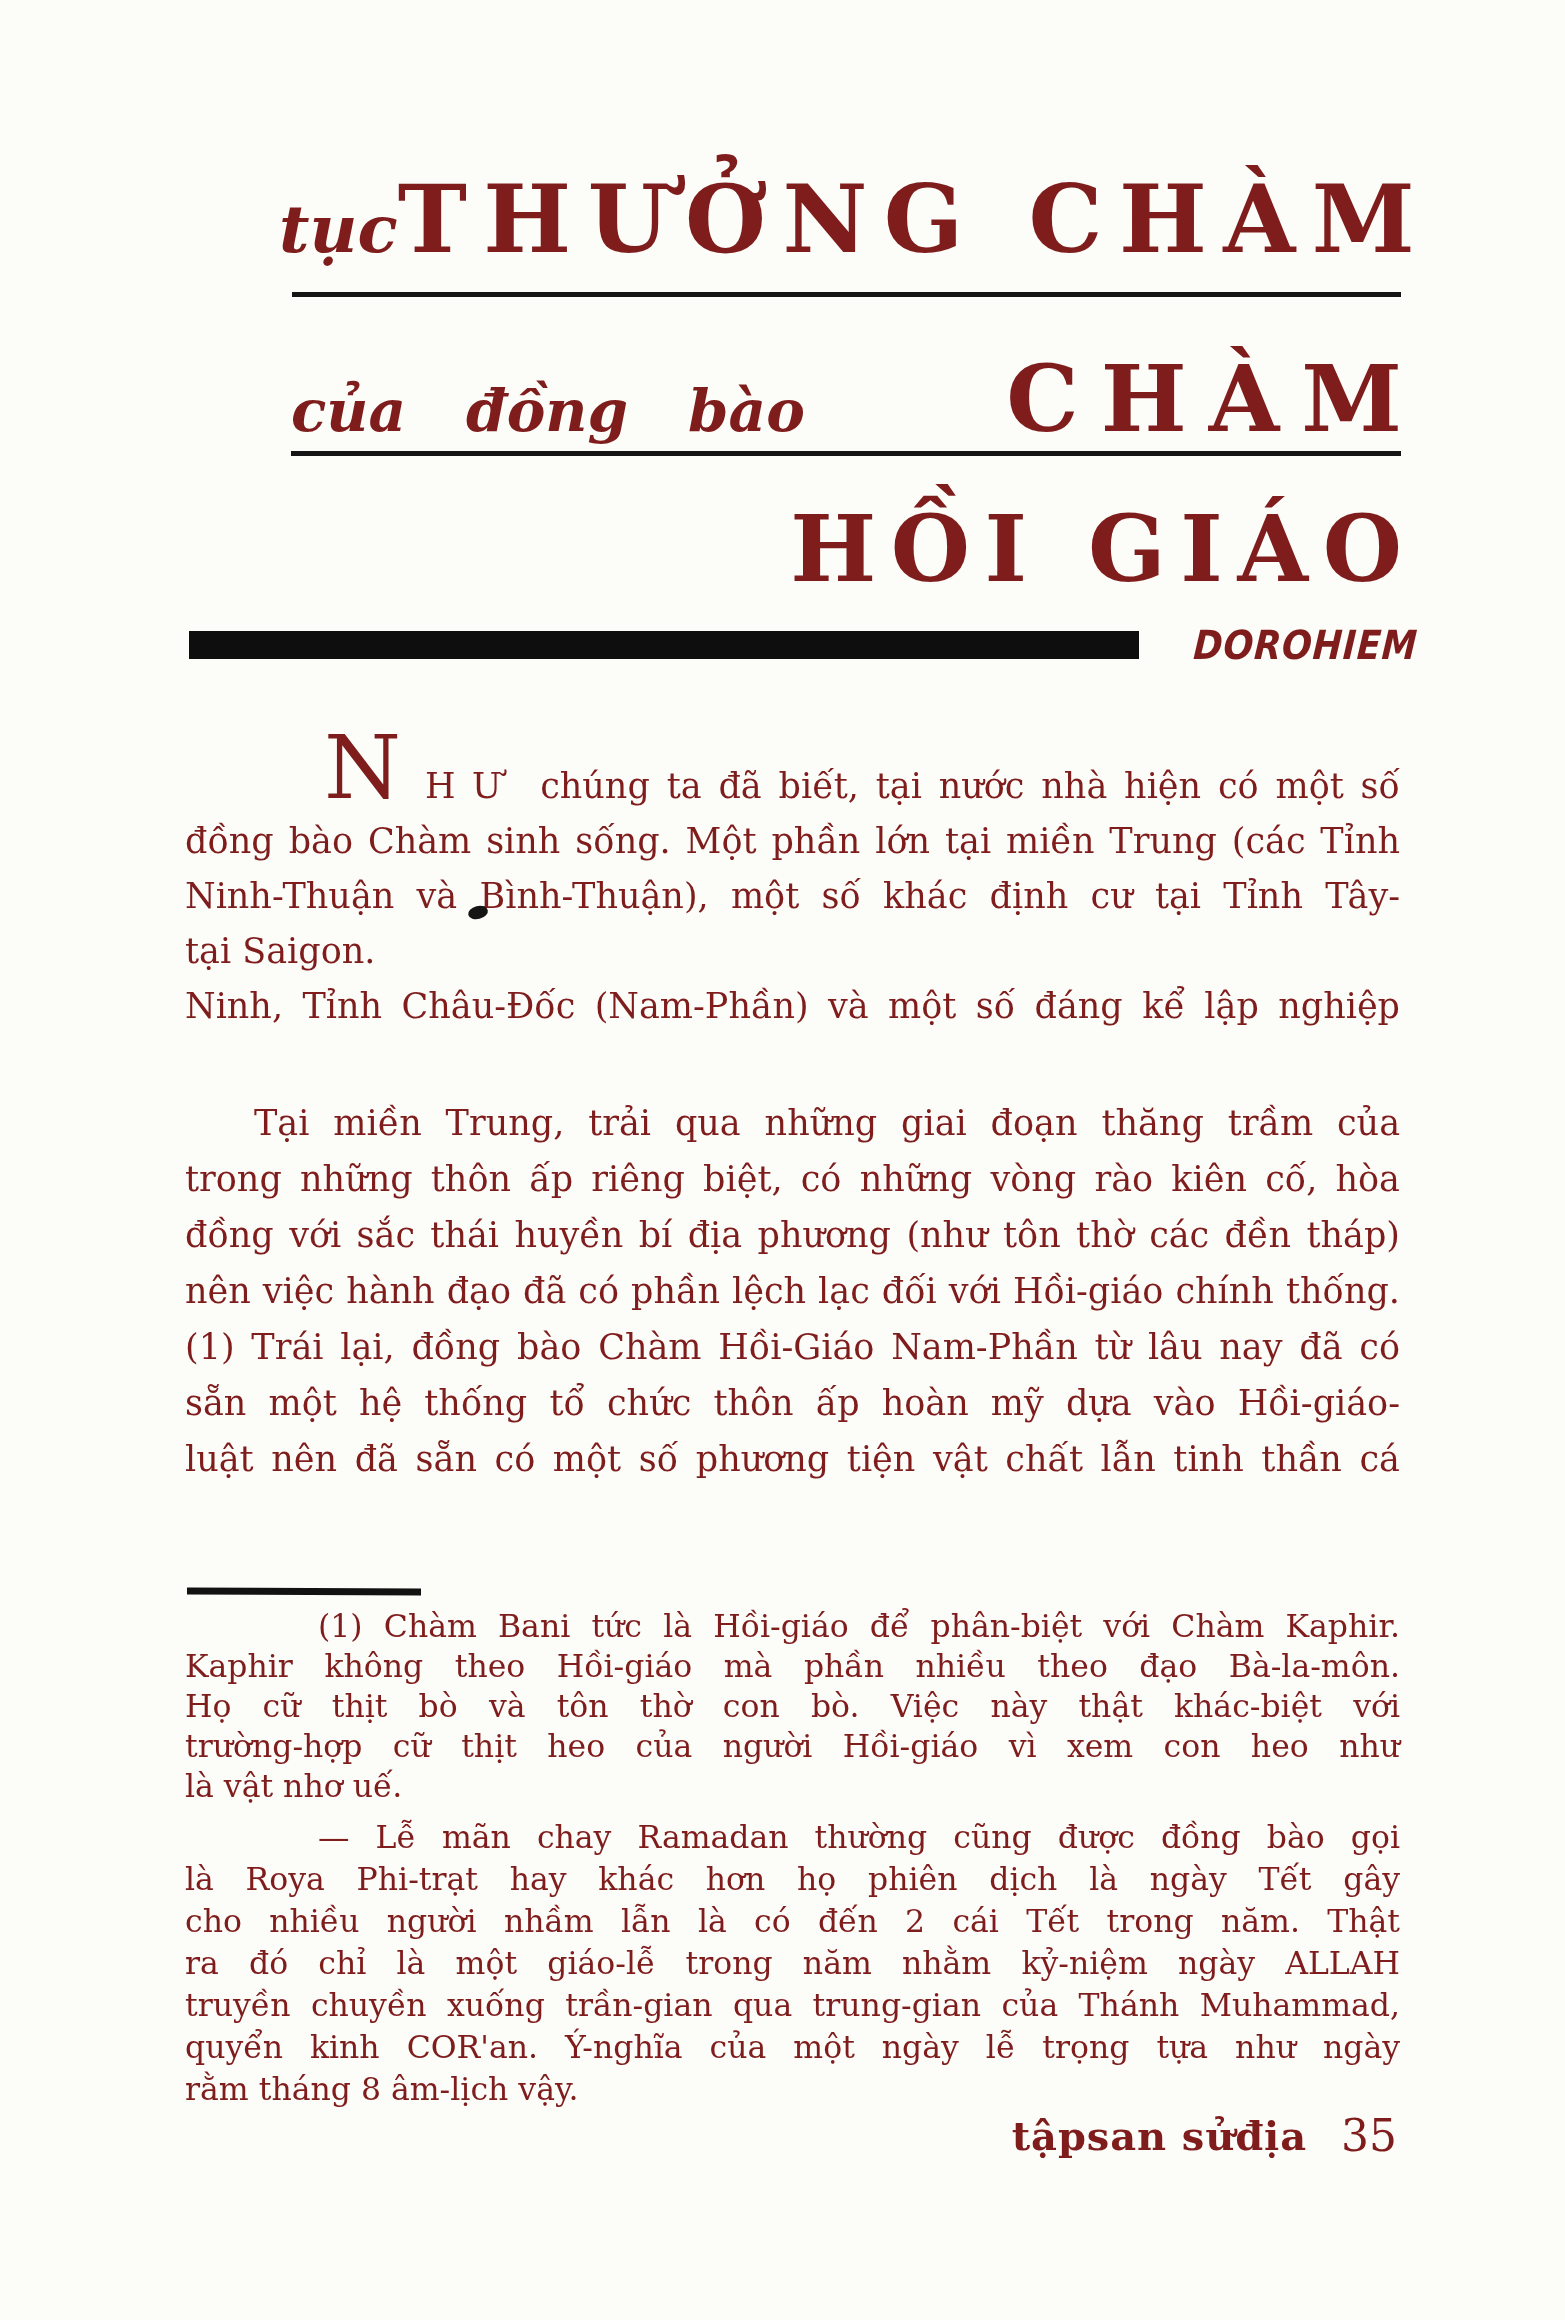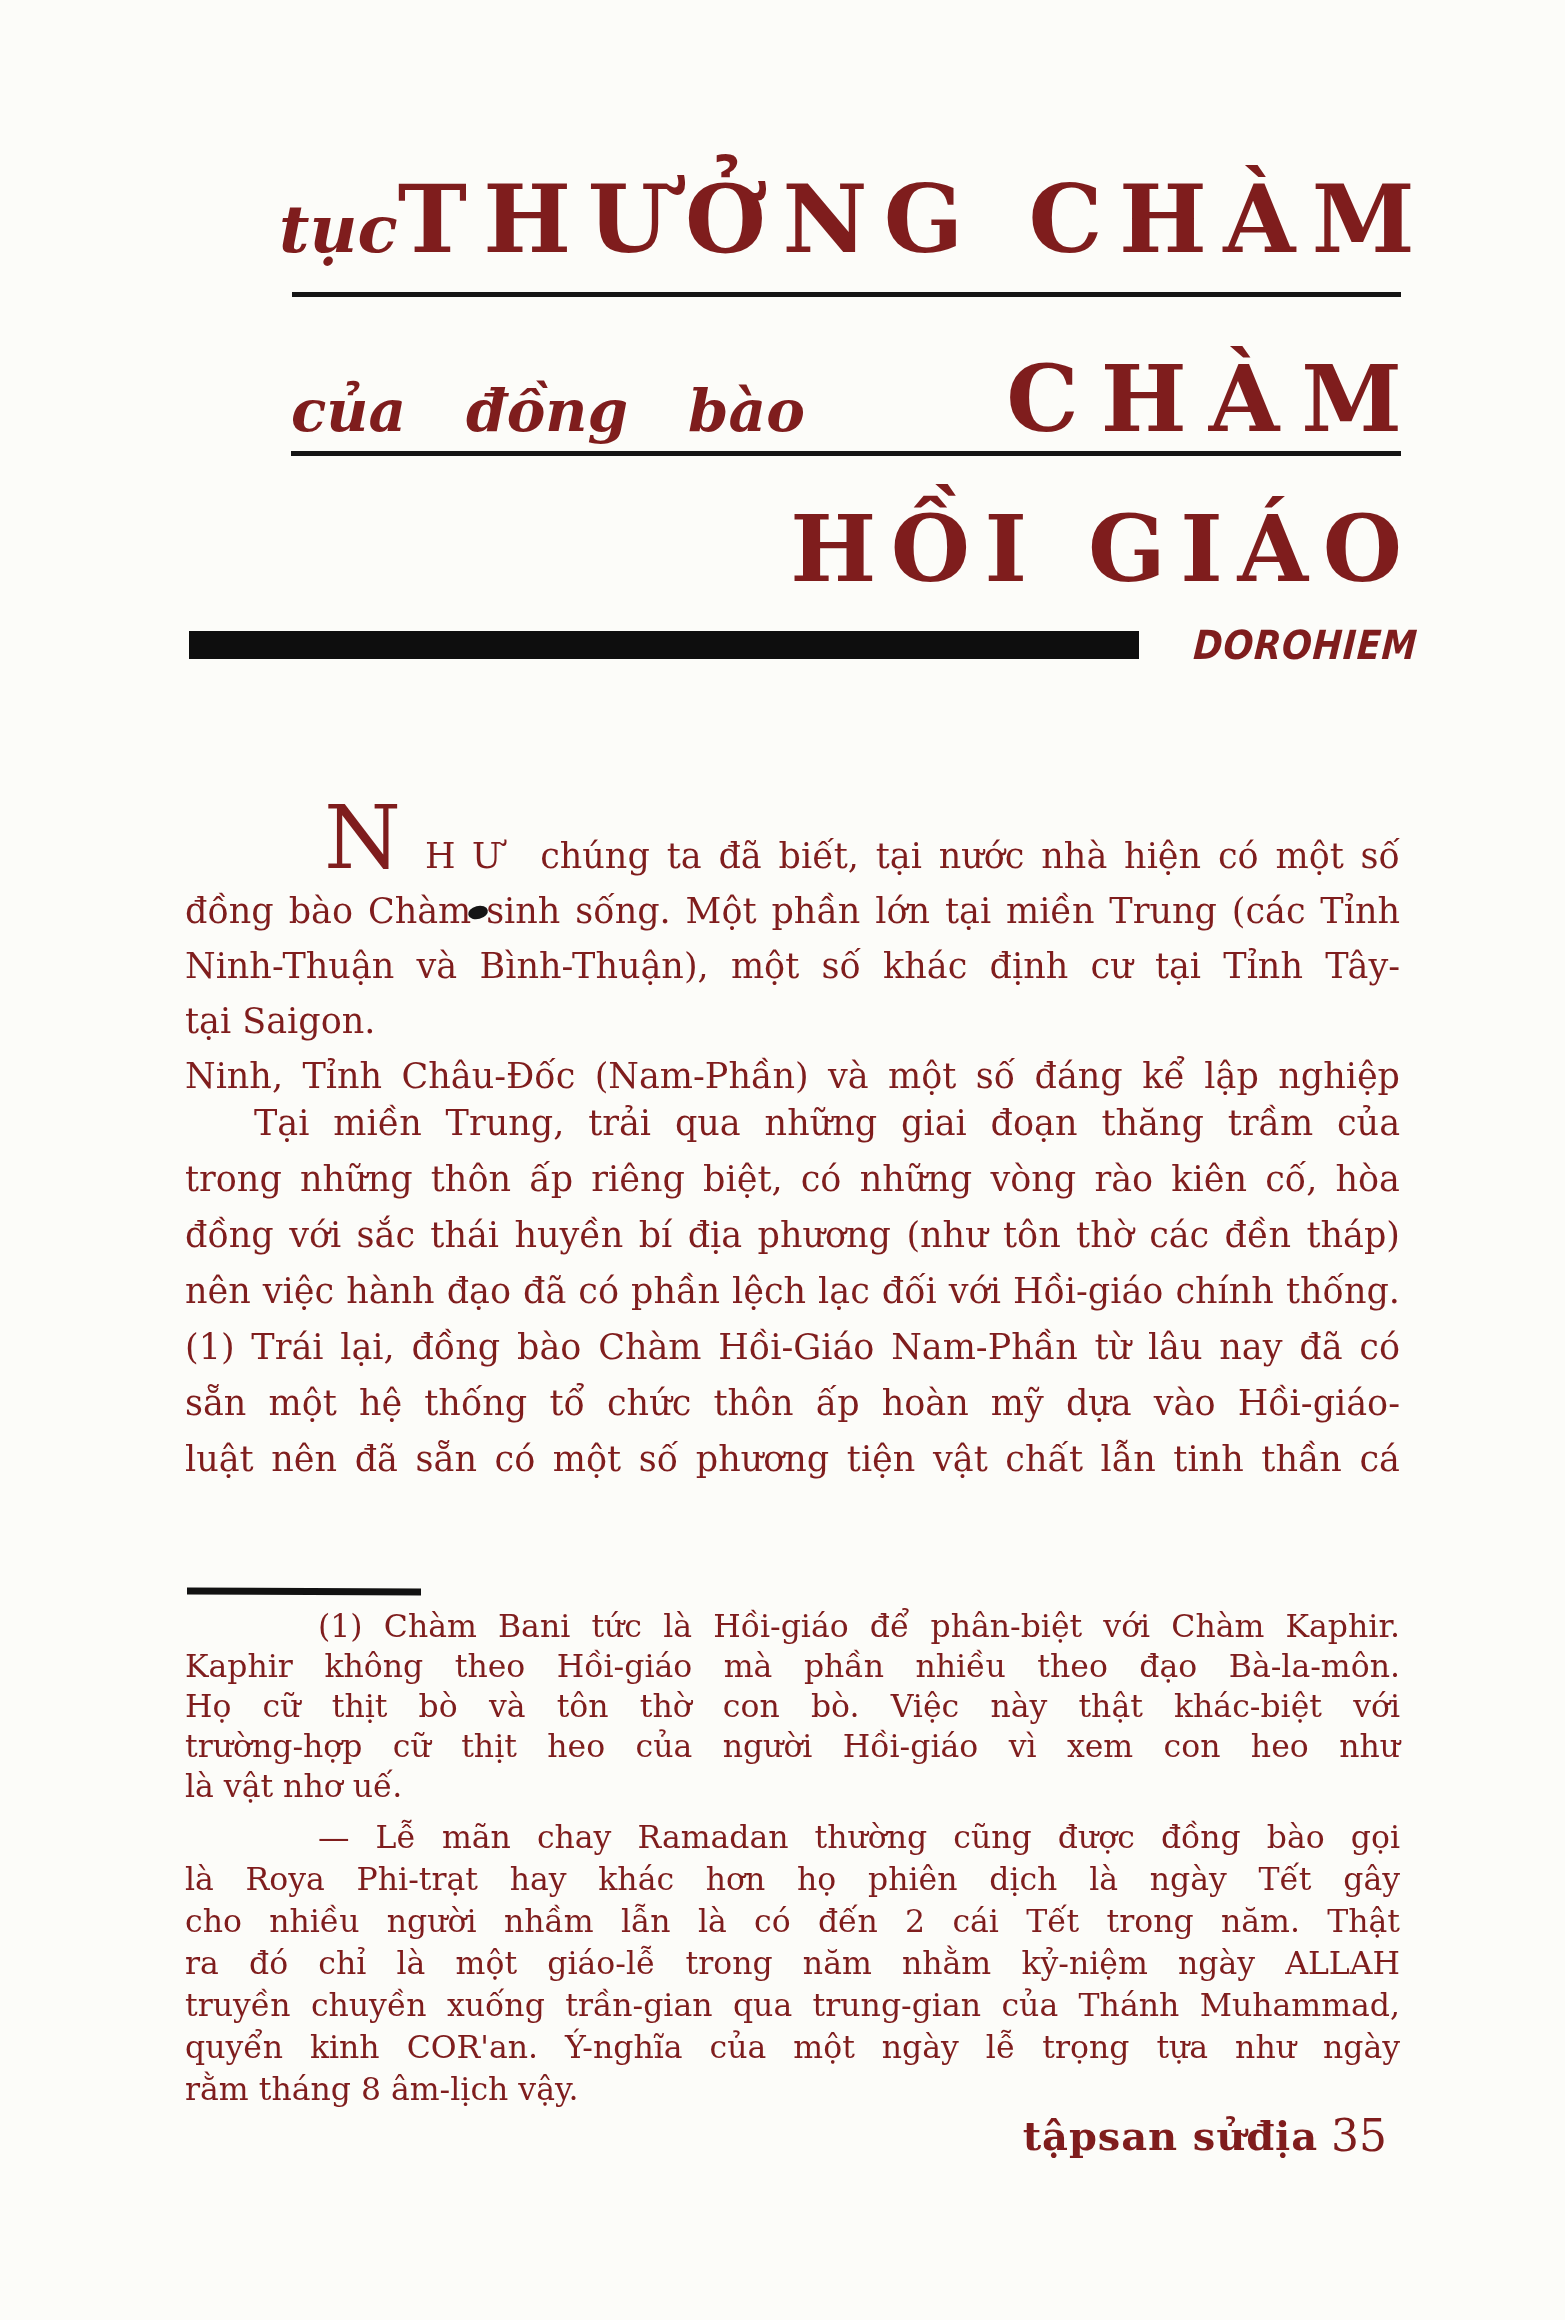--- a/index.html
+++ b/index.html
@@ -58,21 +58,21 @@
     white-space: nowrap; letter-spacing: 0.9px;
   }
 
   
   .para {
     position: absolute; left: 185px; width: 1215px;
     font-size: 35px; line-height: 55px;
   }
   .bline { text-align: justify; text-align-last: justify; }
   .bline.last { text-align-last: left; }
-  .p1 { top: 829px; }
+  .p1 { top: 759px; }
   .p1 .first-line {
     text-align: justify; text-align-last: justify;
     padding-left: 139px;
   }
   .dropcap {
     font-size: 88px; line-height: 0; margin-right: 24px; vertical-align: baseline;
   }
   .firstcaps { letter-spacing: 16.4px; margin-right: 5.5px; }
   .p2 { top: 1095px; line-height: 56px; }
   .p2 .bline.first { text-indent: 69px; }
@@ -88,22 +88,22 @@
   .fn {
     position: absolute; left: 185px; width: 1215px;
     font-size: 31.5px;
   }
   .fn .bline.first { text-indent: 133px; }
   .fn1 { top: 1606px; line-height: 40px; }
   .fn2 { top: 1816px; line-height: 42px; }
 
   
   .footer {
-    position: absolute; top: 2114px; right: 178px;
-    display: flex; align-items: flex-end; gap: 13px; white-space: nowrap;
+    position: absolute; top: 2114px; right: 168px;
+    display: flex; align-items: flex-end; gap: 34px; white-space: nowrap;
   }
   .journal { font-weight: bold; font-size: 40px; line-height: 44px; letter-spacing: 0.9px; }
   .pagenum { font-size: 44px; line-height: 44px; }
 </style>
 </head>
 <body>
 
 <div class="page">
 
   <div class="row1">

